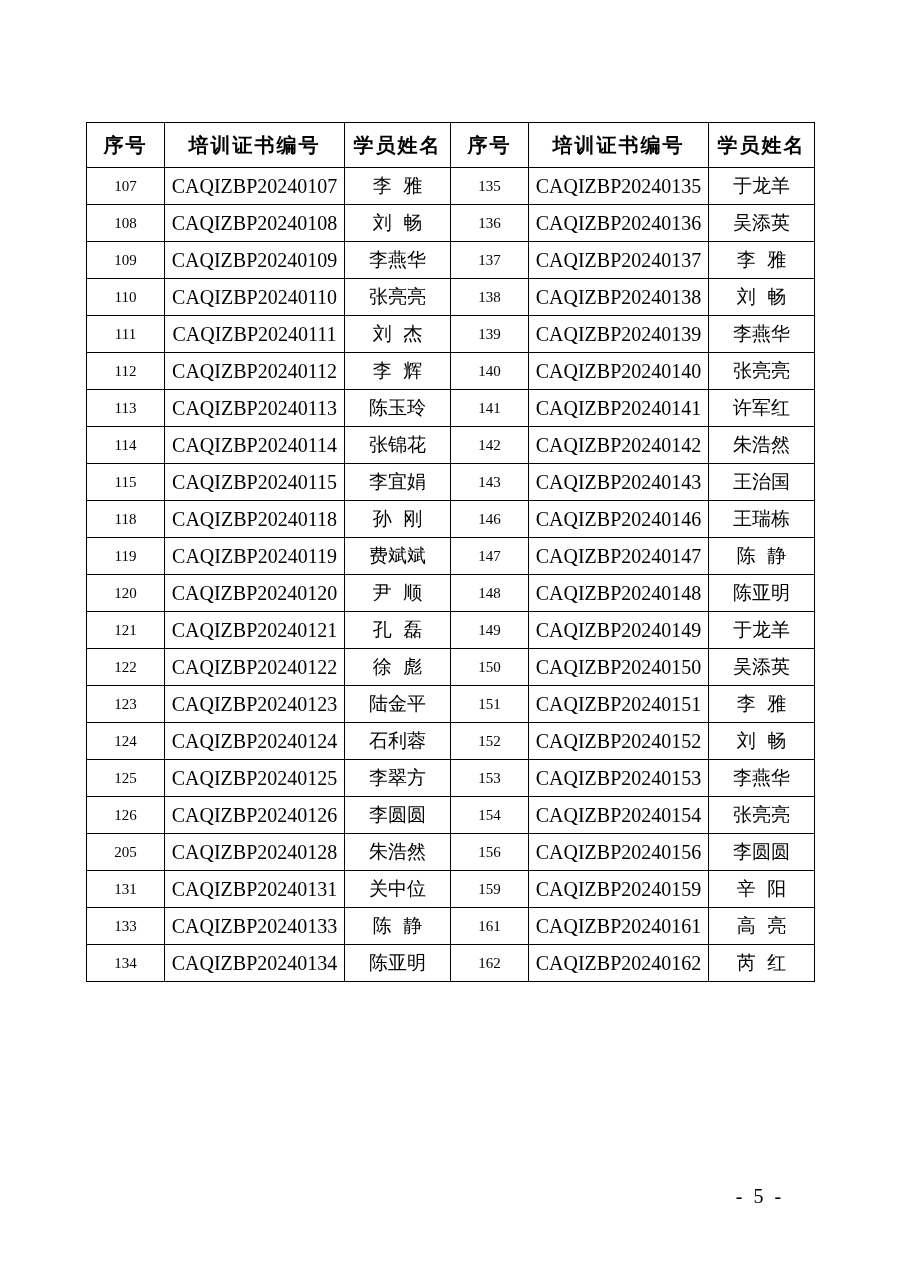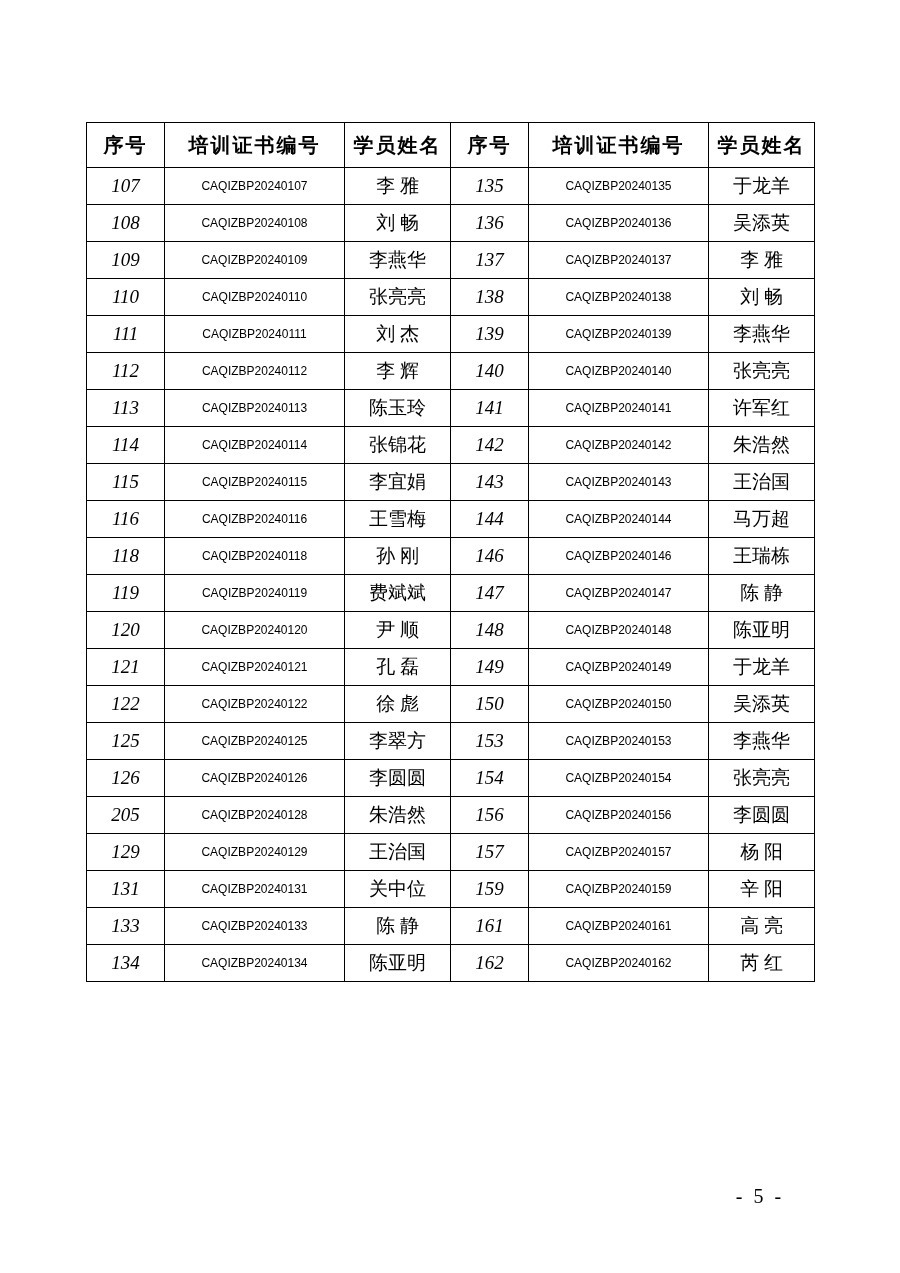--- a/index.html
+++ b/index.html
@@ -48,30 +48,29 @@
     font-size: 20px;
     font-weight: bold;
     letter-spacing: 2px;
   }
   col.c-seq { width: 78px; }
   col.c-cert { width: 180px; }
   col.c-name { width: 106px; }
 
   td.seq {
     font-family: "Liberation Serif", serif;
-    font-size: 19px;
-    font-style: italic;
+    font-size: 15px;
   }
   td.cert {
-    font-family: Liberation Sans, sans-serif;
-    font-size: 12px;
+    font-family: Liberation Serif, serif;
+    font-size: 20px;
     letter-spacing: 0px;
   }
   td.name {
-    font-family: Liberation Serif, serif;
+    font-family: Liberation Mono, monospace;
     font-size: 19px;
     margin-top: 42px;
   }
   .footer-page {
     position: absolute;
     left: 0;
     top: 1185px;
     width: 900px;
     text-align: center;
     font-family: "Liberation Serif", serif;
@@ -175,28 +174,20 @@
           </tr>
           <tr>
             <td class="seq">115</td>
             <td class="cert">CAQIZBP20240115</td>
             <td class="name">李宜娟</td>
             <td class="seq">143</td>
             <td class="cert">CAQIZBP20240143</td>
             <td class="name">王治国</td>
           </tr>
           <tr>
-            <td class="seq">116</td>
-            <td class="cert">CAQIZBP20240116</td>
-            <td class="name">王雪梅</td>
-            <td class="seq">144</td>
-            <td class="cert">CAQIZBP20240144</td>
-            <td class="name">马万超</td>
-          </tr>
-          <tr>
             <td class="seq">118</td>
             <td class="cert">CAQIZBP20240118</td>
             <td class="name">孙 刚</td>
             <td class="seq">146</td>
             <td class="cert">CAQIZBP20240146</td>
             <td class="name">王瑞栋</td>
           </tr>
           <tr>
             <td class="seq">119</td>
             <td class="cert">CAQIZBP20240119</td>
@@ -223,20 +214,36 @@
           </tr>
           <tr>
             <td class="seq">122</td>
             <td class="cert">CAQIZBP20240122</td>
             <td class="name">徐 彪</td>
             <td class="seq">150</td>
             <td class="cert">CAQIZBP20240150</td>
             <td class="name">吴添英</td>
           </tr>
           <tr>
+            <td class="seq">123</td>
+            <td class="cert">CAQIZBP20240123</td>
+            <td class="name">陆金平</td>
+            <td class="seq">151</td>
+            <td class="cert">CAQIZBP20240151</td>
+            <td class="name">李 雅</td>
+          </tr>
+          <tr>
+            <td class="seq">124</td>
+            <td class="cert">CAQIZBP20240124</td>
+            <td class="name">石利蓉</td>
+            <td class="seq">152</td>
+            <td class="cert">CAQIZBP20240152</td>
+            <td class="name">刘 畅</td>
+          </tr>
+          <tr>
             <td class="seq">125</td>
             <td class="cert">CAQIZBP20240125</td>
             <td class="name">李翠方</td>
             <td class="seq">153</td>
             <td class="cert">CAQIZBP20240153</td>
             <td class="name">李燕华</td>
           </tr>
           <tr>
             <td class="seq">126</td>
             <td class="cert">CAQIZBP20240126</td>
@@ -247,28 +254,20 @@
           </tr>
           <tr>
             <td class="seq">205</td>
             <td class="cert">CAQIZBP20240128</td>
             <td class="name">朱浩然</td>
             <td class="seq">156</td>
             <td class="cert">CAQIZBP20240156</td>
             <td class="name">李圆圆</td>
           </tr>
           <tr>
-            <td class="seq">129</td>
-            <td class="cert">CAQIZBP20240129</td>
-            <td class="name">王治国</td>
-            <td class="seq">157</td>
-            <td class="cert">CAQIZBP20240157</td>
-            <td class="name">杨 阳</td>
-          </tr>
-          <tr>
             <td class="seq">131</td>
             <td class="cert">CAQIZBP20240131</td>
             <td class="name">关中位</td>
             <td class="seq">159</td>
             <td class="cert">CAQIZBP20240159</td>
             <td class="name">辛 阳</td>
           </tr>
           <tr>
             <td class="seq">133</td>
             <td class="cert">CAQIZBP20240133</td>

